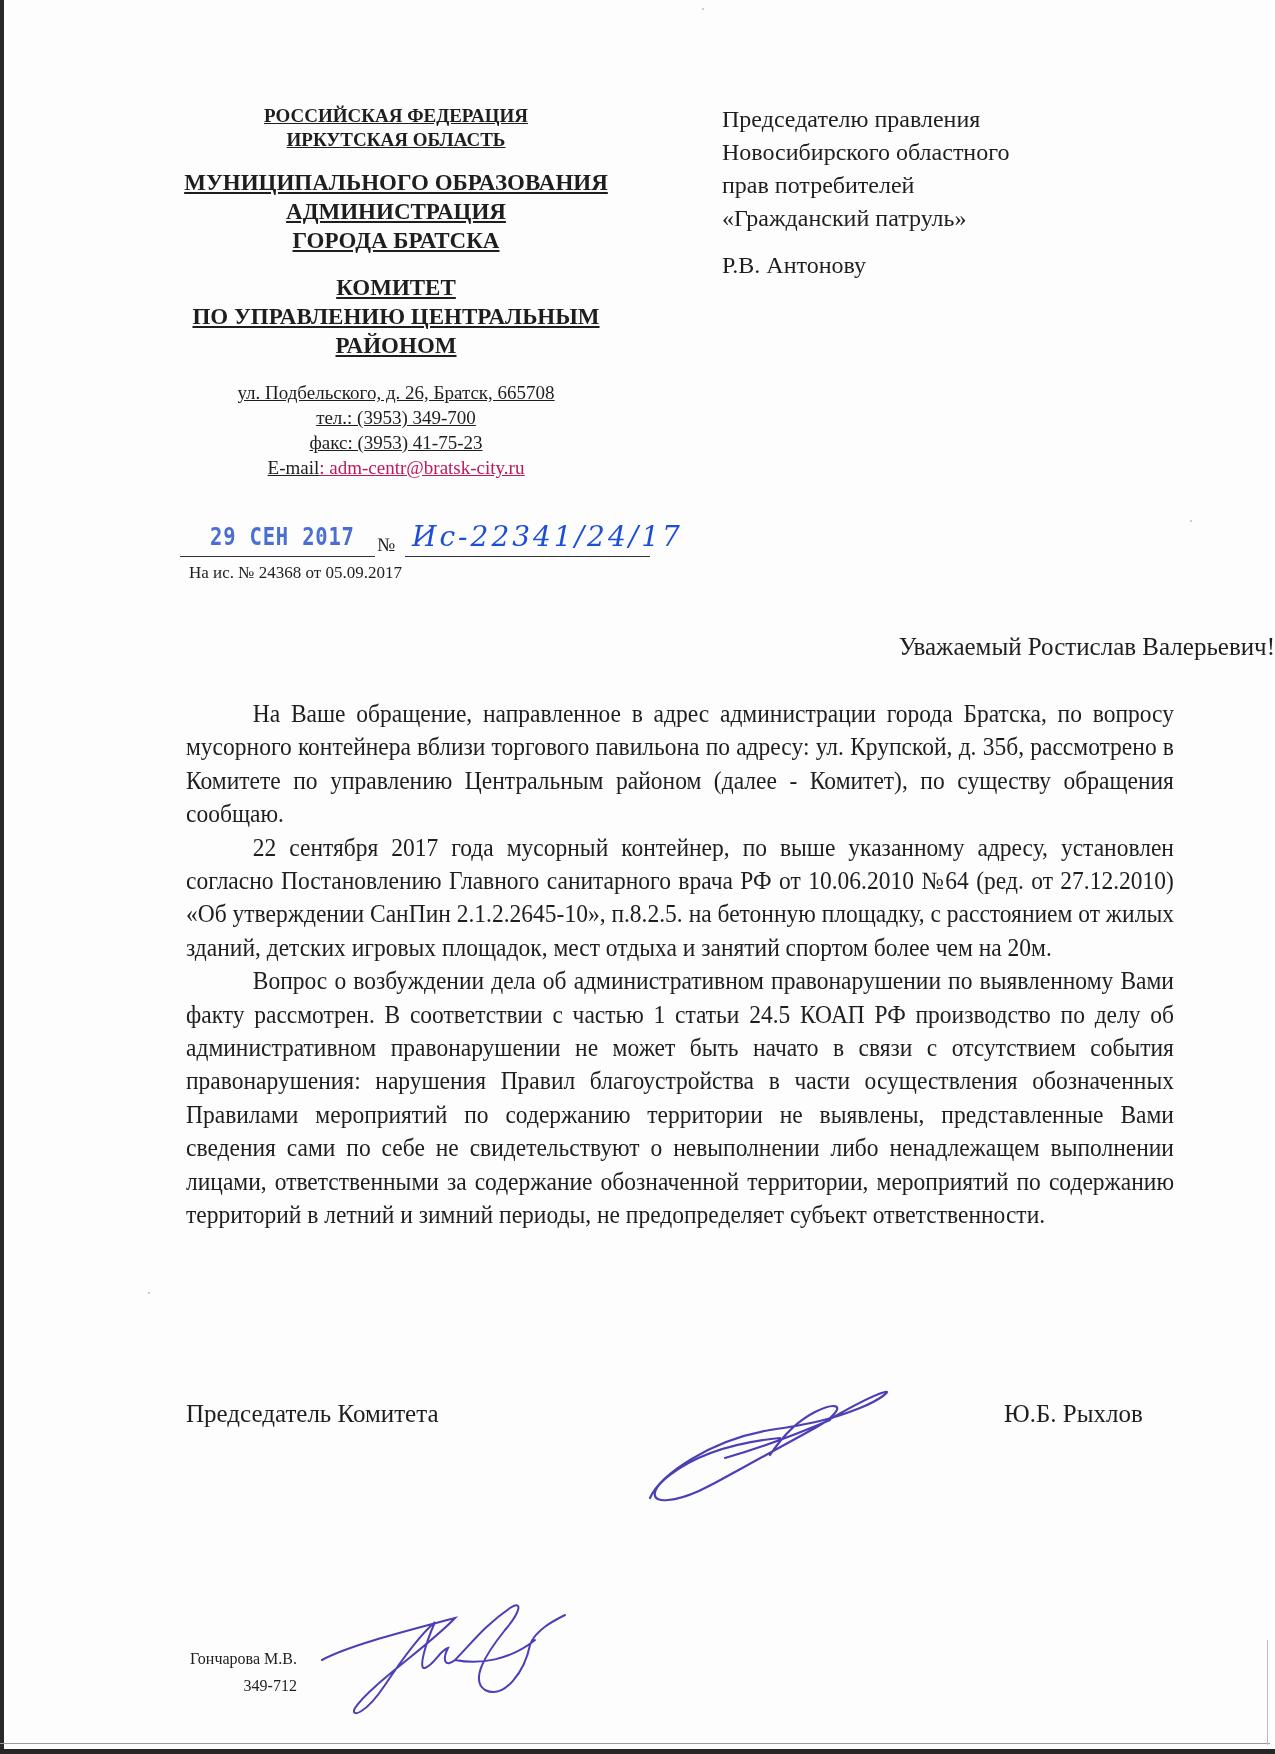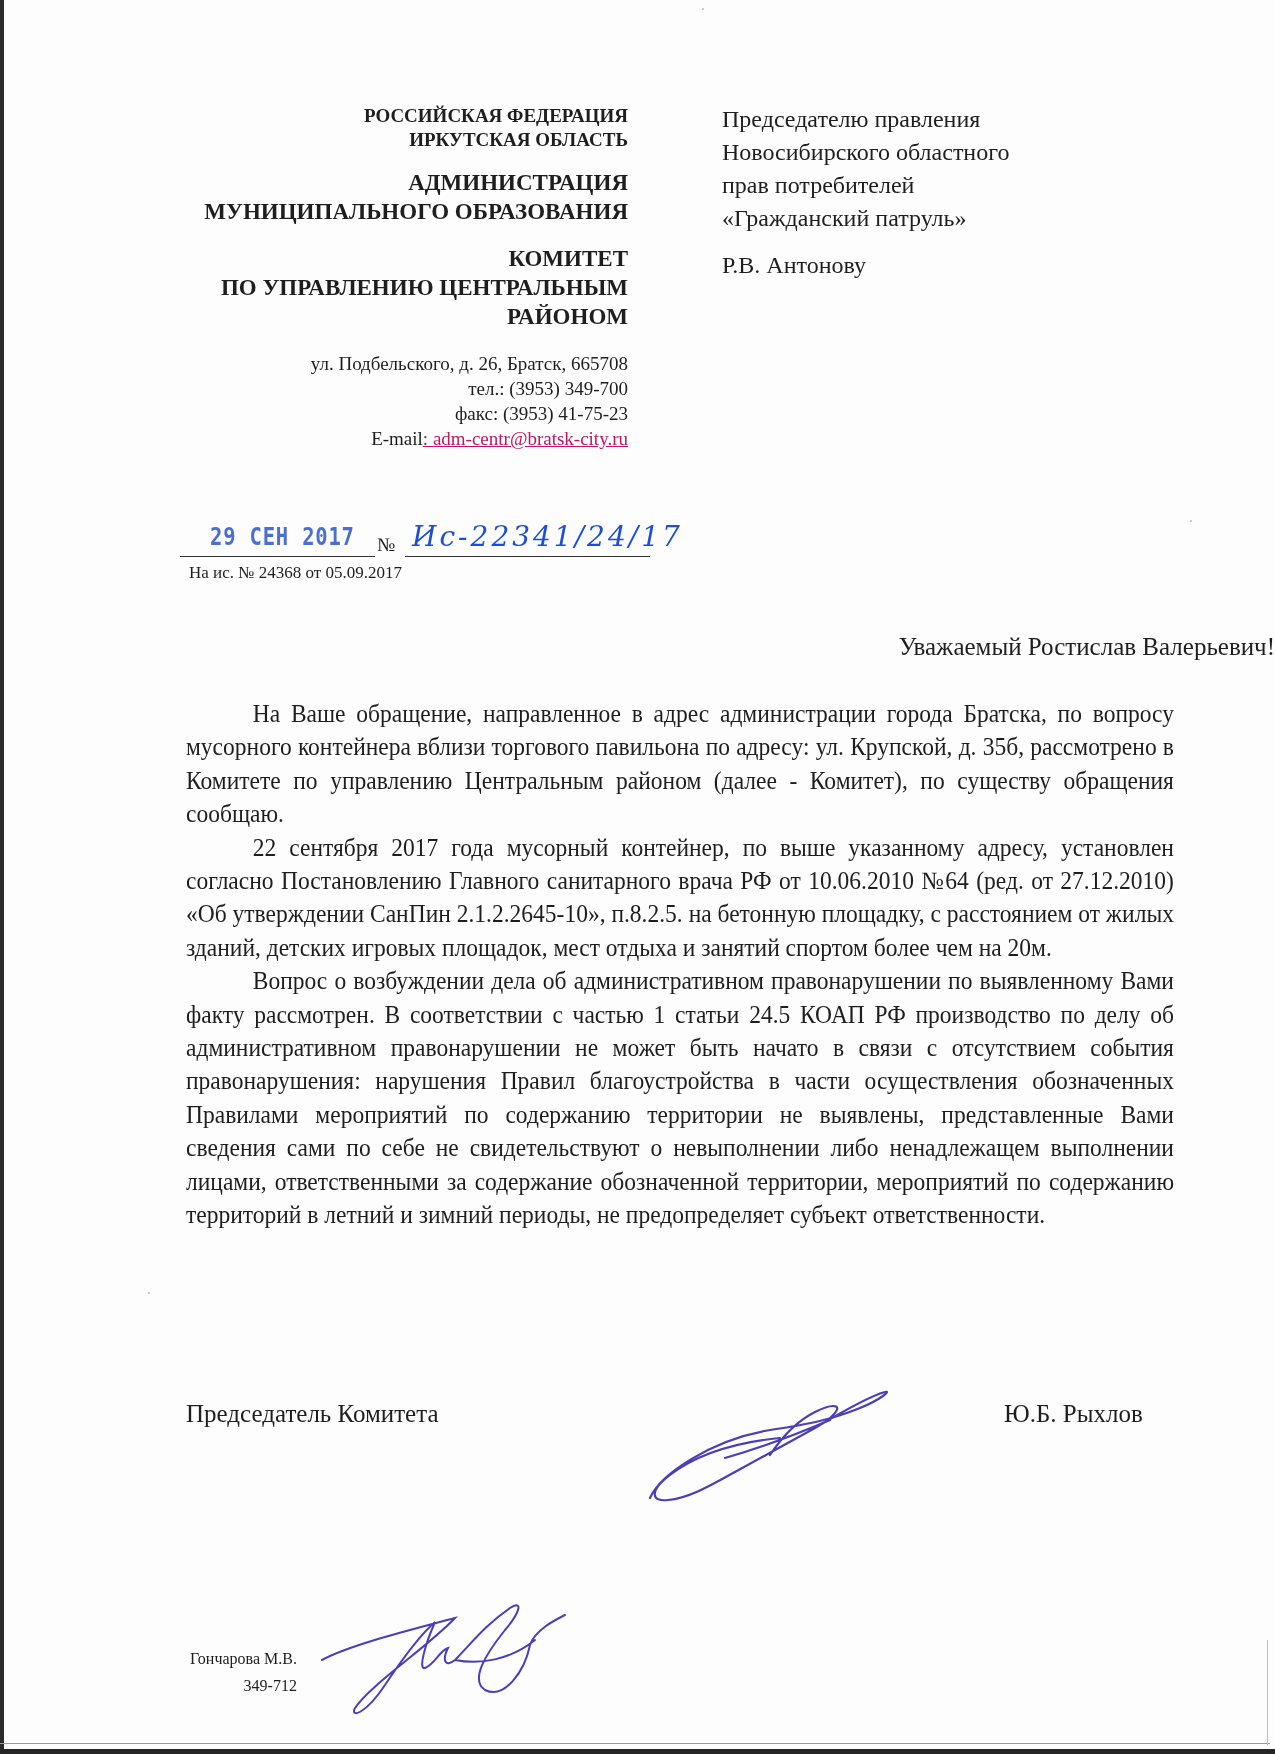--- a/index.html
+++ b/index.html
@@ -8,21 +8,21 @@
     background: #fdfdfd;
     font-family: "Liberation Serif", "DejaVu Serif", serif;
     color: #1e1e1e;
   }
   .scan-left { position: absolute; left: 0; top: 0; width: 4px; height: 1754px; background: #2a2a2a; }
   .scan-bottom { position: absolute; left: 0; bottom: 0; width: 1275px; height: 5px; background: #262626; }
   .scan-bottom-line { position: absolute; left: 0; bottom: 10px; width: 1270px; height: 1px; background: #9a9a9a; }
   .scan-right-line { position: absolute; right: 7px; top: 1640px; width: 1px; height: 105px; background: #bdbdbd; }
 
   
-  .letterhead { position: absolute; left: 128px; top: 104px; width: 500px; text-align: right; }
+  .letterhead { position: absolute; left: 146px; top: 104px; width: 500px; text-align: center; text-decoration: underline; }
   .lh-bold { font-weight: bold; margin: 0; }
   .lh-country { font-size: 19px; line-height: 24px; }
   .lh-admin { font-size: 23px; line-height: 29px; margin-top: 16px; }
   .lh-committee { font-size: 23px; line-height: 29px; margin-top: 18px; }
   .lh-contacts { font-size: 19px; line-height: 25px; margin-top: 20px; }
   .lh-email-link { text-decoration: underline; color: #be185d; }
 
   .reg-line { position: absolute; left: 180px; top: 518px; width: 480px; height: 42px; }
   .reg-date-stamp {
     position: absolute; left: 30px; top: 4px;
@@ -70,22 +70,23 @@
 
 <div class="scan-left"></div>
 <div class="scan-bottom"></div>
 <div class="scan-bottom-line"></div>
 <div class="scan-right-line"></div>
 
 <div class="letterhead">
   <p class="lh-bold lh-country">РОССИЙСКАЯ ФЕДЕРАЦИЯ</p>
   <p class="lh-bold lh-country">ИРКУТСКАЯ ОБЛАСТЬ</p>
   <div class="lh-admin">
+    <p class="lh-bold">МУНИЦИПАЛЬНОГО ОБРАЗОВАНИЯ</p>
     <p class="lh-bold">АДМИНИСТРАЦИЯ</p>
-    <p class="lh-bold">МУНИЦИПАЛЬНОГО ОБРАЗОВАНИЯ</p>
+    <p class="lh-bold">ГОРОДА БРАТСКА</p>
   </div>
   <div class="lh-committee">
     <p class="lh-bold">КОМИТЕТ</p>
     <p class="lh-bold">ПО УПРАВЛЕНИЮ ЦЕНТРАЛЬНЫМ</p>
     <p class="lh-bold">РАЙОНОМ</p>
   </div>
   <div class="lh-contacts">
     <div>ул. Подбельского, д. 26, Братск, 665708</div>
     <div>тел.: (3953) 349-700</div>
     <div>факс: (3953) 41-75-23</div>

